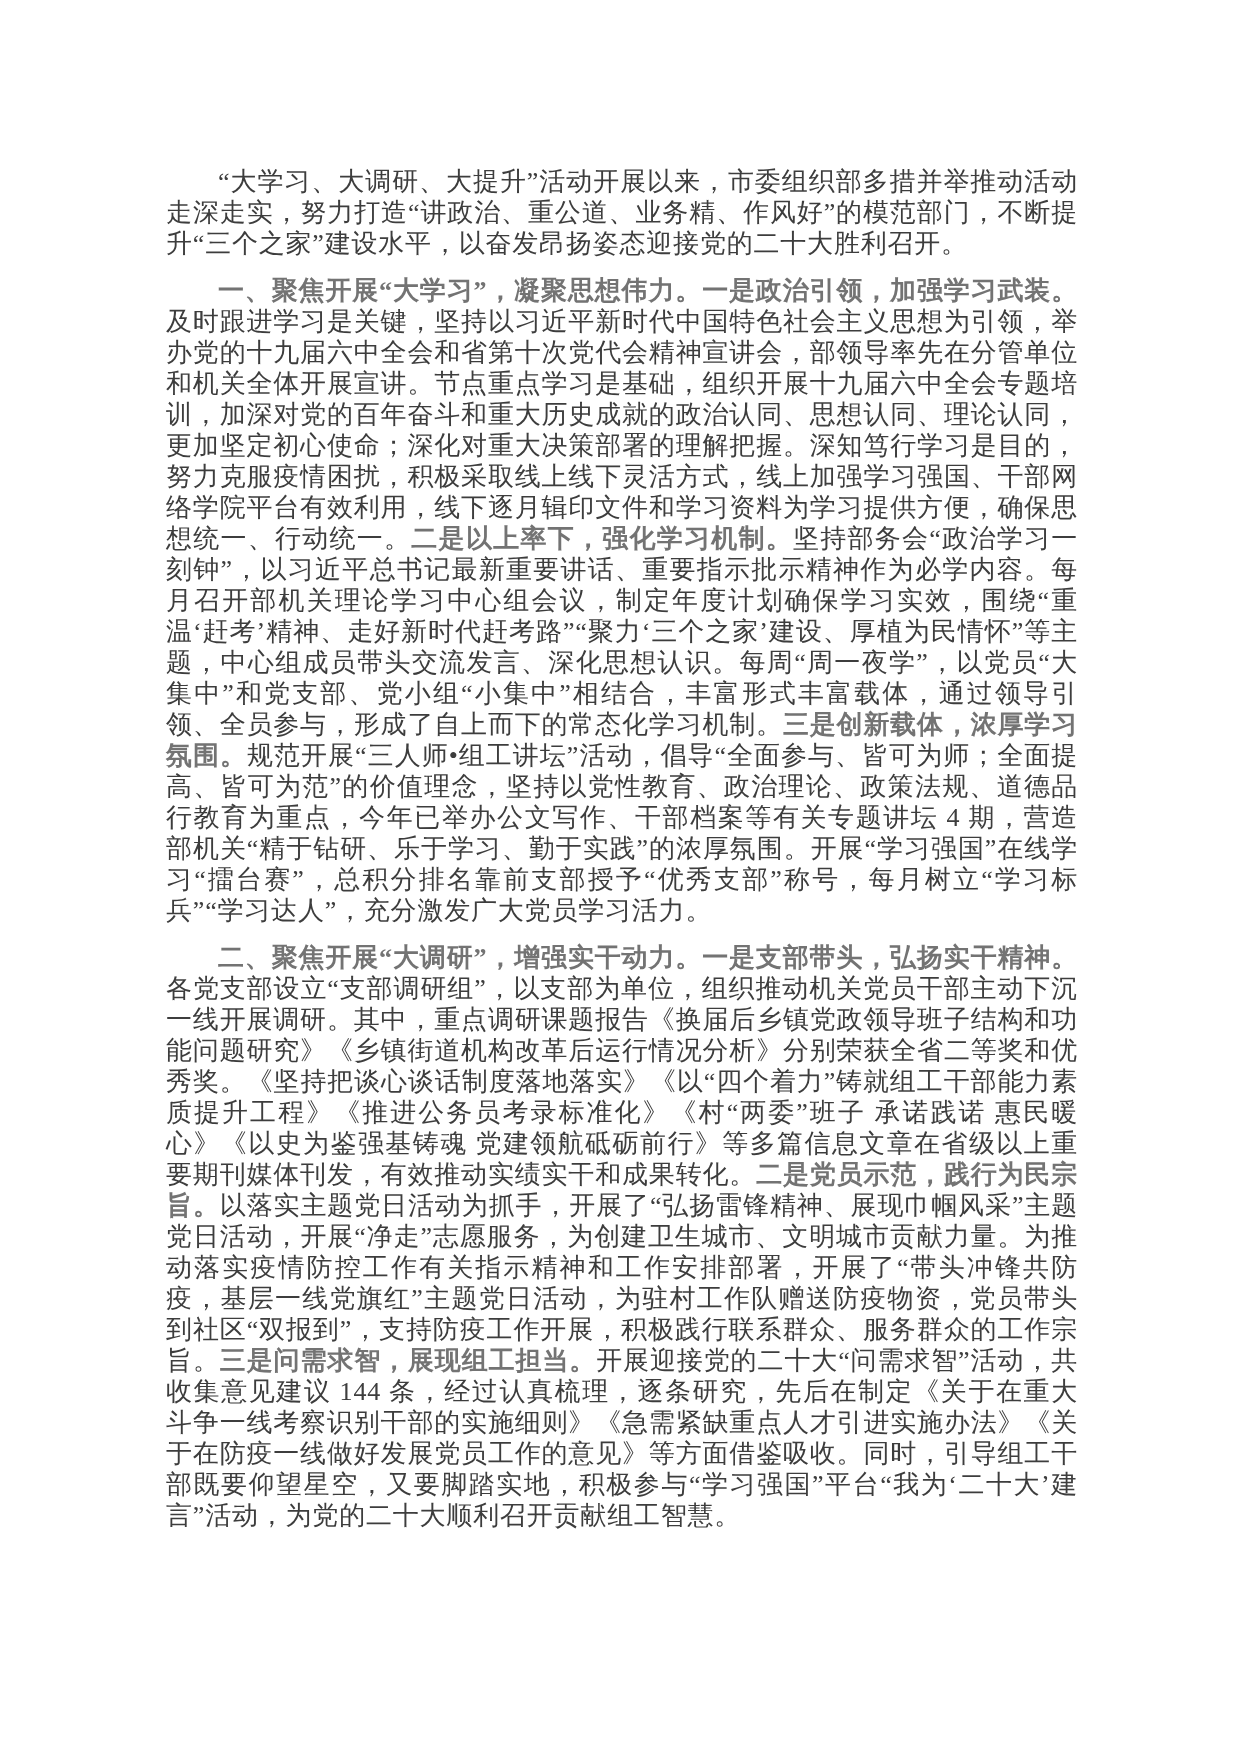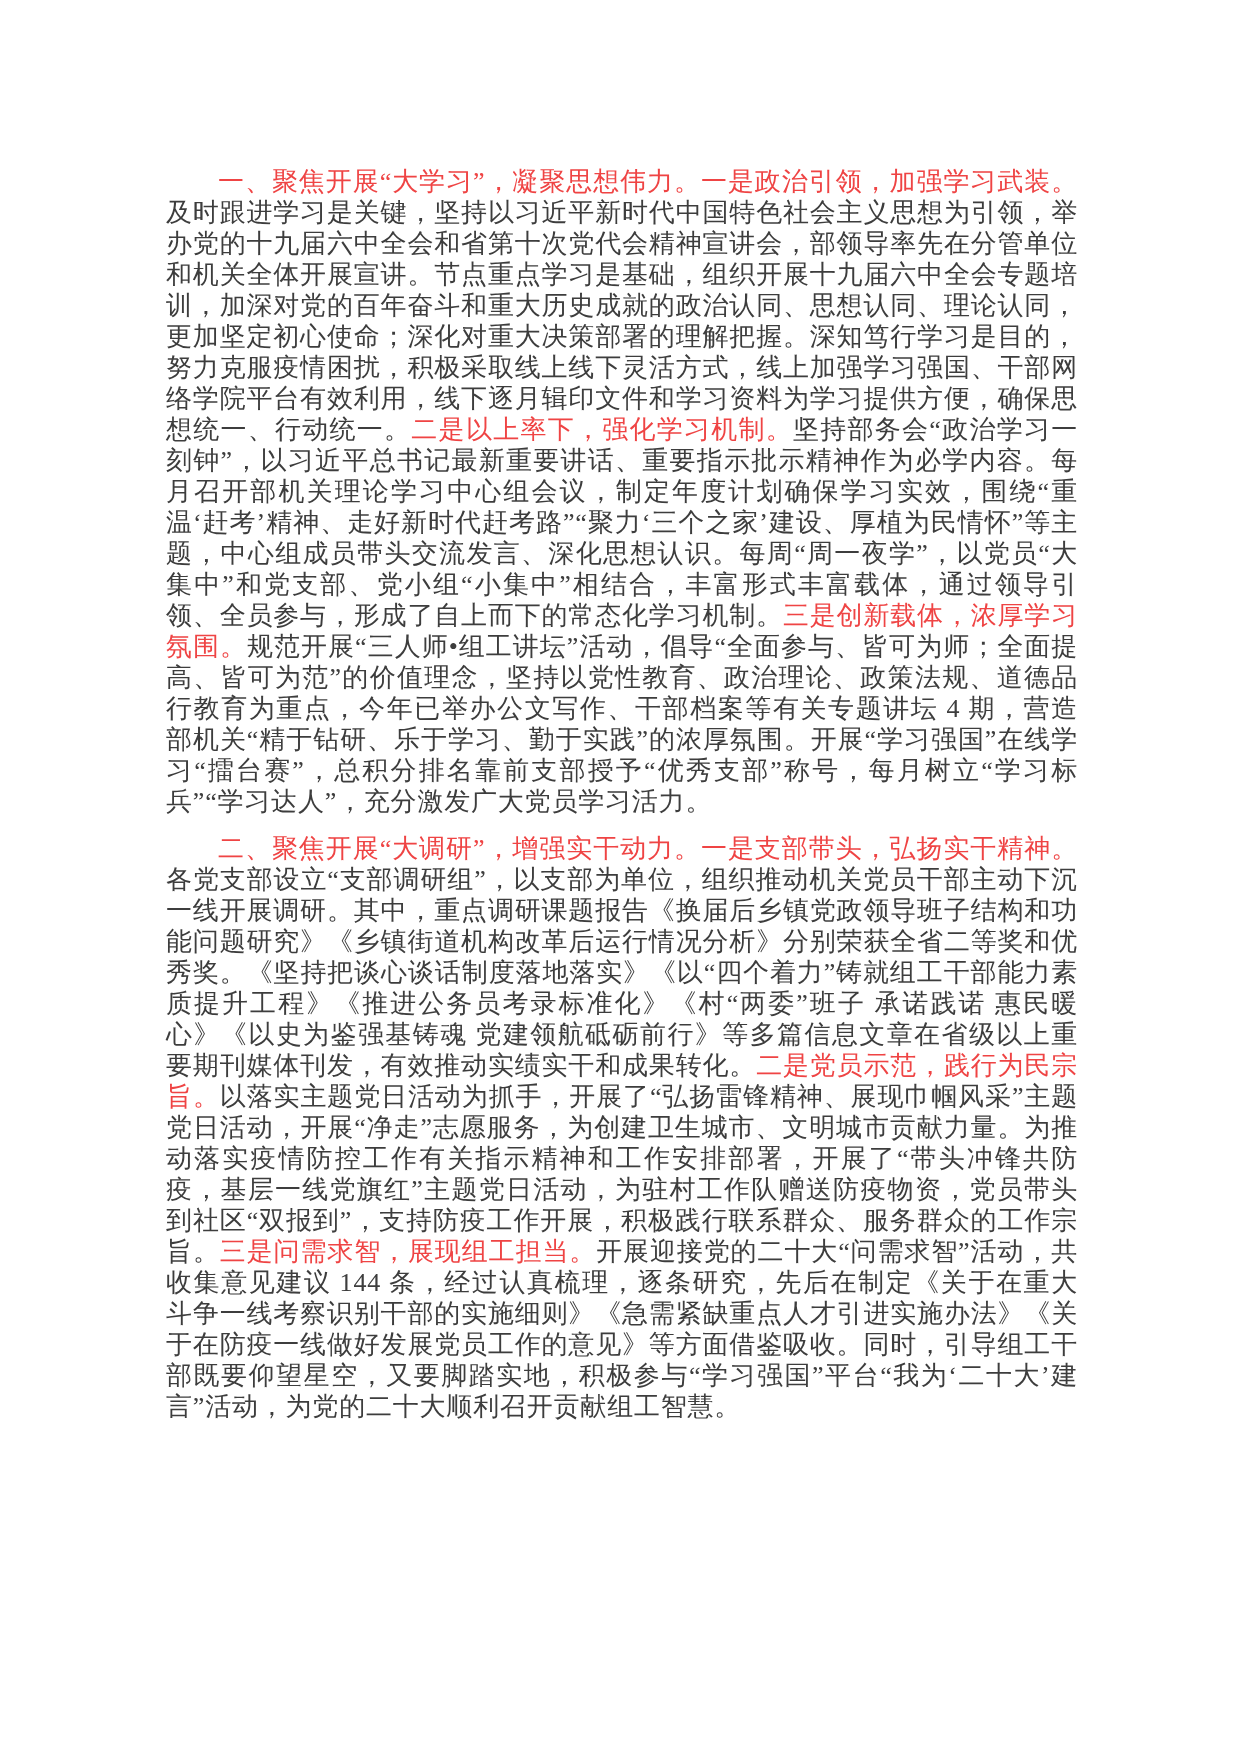--- a/index.html
+++ b/index.html
@@ -30,25 +30,26 @@
     text-indent: 2em;
     word-break: break-all;
   }
   p.para:last-child {
     margin-bottom: 0;
   }
   span.run {
     font-weight: normal;
   }
   span.run.bold {
-    font-weight: normal;
-    color: #ef4444;
+    font-weight: bold;
+    color: #737373;
   }
 </style>
 </head>
 <body>
 
 <div class="page" style="background: rgb(255, 255, 255);">
   <div class="doc-body" id="doc-body">
+      <p class="para"><span class="run">“大学习、大调研、大提升”活动开展以来，市委组织部多措并举推动活动走深走实，努力打造“讲政治、重公道、业务精、作风好”的模范部门，不断提升“三个之家”建设水平，以奋发昂扬姿态迎接党的二十大胜利召开。</span></p>
       <p class="para"><span class="run bold">一、聚焦开展“大学习”，凝聚思想伟力。一是政治引领，加强学习武装。</span><span class="run">及时跟进学习是关键，坚持以习近平新时代中国特色社会主义思想为引领，举办党的十九届六中全会和省第十次党代会精神宣讲会，部领导率先在分管单位和机关全体开展宣讲。节点重点学习是基础，组织开展十九届六中全会专题培训，加深对党的百年奋斗和重大历史成就的政治认同、思想认同、理论认同，更加坚定初心使命；深化对重大决策部署的理解把握。深知笃行学习是目的，努力克服疫情困扰，积极采取线上线下灵活方式，线上加强学习强国、干部网络学院平台有效利用，线下逐月辑印文件和学习资料为学习提供方便，确保思想统一、行动统一。</span><span class="run bold">二是以上率下，强化学习机制。</span><span class="run">坚持部务会“政治学习一刻钟”，以习近平总书记最新重要讲话、重要指示批示精神作为必学内容。每月召开部机关理论学习中心组会议，制定年度计划确保学习实效，围绕“重温‘赶考’精神、走好新时代赶考路”“聚力‘三个之家’建设、厚植为民情怀”等主题，中心组成员带头交流发言、深化思想认识。每周“周一夜学”，以党员“大集中”和党支部、党小组“小集中”相结合，丰富形式丰富载体，通过领导引领、全员参与，形成了自上而下的常态化学习机制。</span><span class="run bold">三是创新载体，浓厚学习氛围。</span><span class="run">规范开展“三人师•组工讲坛”活动，倡导“全面参与、皆可为师；全面提高、皆可为范”的价值理念，坚持以党性教育、政治理论、政策法规、道德品行教育为重点，今年已举办公文写作、干部档案等有关专题讲坛 4 期，营造部机关“精于钻研、乐于学习、勤于实践”的浓厚氛围。开展“学习强国”在线学习“擂台赛”，总积分排名靠前支部授予“优秀支部”称号，每月树立“学习标兵”“学习达人”，充分激发广大党员学习活力。</span></p>
       <p class="para"><span class="run bold">二、聚焦开展“大调研”，增强实干动力。一是支部带头，弘扬实干精神。</span><span class="run">各党支部设立“支部调研组”，以支部为单位，组织推动机关党员干部主动下沉一线开展调研。其中，重点调研课题报告《换届后乡镇党政领导班子结构和功能问题研究》《乡镇街道机构改革后运行情况分析》分别荣获全省二等奖和优秀奖。《坚持把谈心谈话制度落地落实》《以“四个着力”铸就组工干部能力素质提升工程》《推进公务员考录标准化》《村“两委”班子 承诺践诺 惠民暖心》《以史为鉴强基铸魂 党建领航砥砺前行》等多篇信息文章在省级以上重要期刊媒体刊发，有效推动实绩实干和成果转化。</span><span class="run bold">二是党员示范，践行为民宗旨。</span><span class="run">以落实主题党日活动为抓手，开展了“弘扬雷锋精神、展现巾帼风采”主题党日活动，开展“净走”志愿服务，为创建卫生城市、文明城市贡献力量。为推动落实疫情防控工作有关指示精神和工作安排部署，开展了“带头冲锋共防疫，基层一线党旗红”主题党日活动，为驻村工作队赠送防疫物资，党员带头到社区“双报到”，支持防疫工作开展，积极践行联系群众、服务群众的工作宗旨。</span><span class="run bold">三是问需求智，展现组工担当。</span><span class="run">开展迎接党的二十大“问需求智”活动，共收集意见建议 144 条，经过认真梳理，逐条研究，先后在制定《关于在重大斗争一线考察识别干部的实施细则》《急需紧缺重点人才引进实施办法》《关于在防疫一线做好发展党员工作的意见》等方面借鉴吸收。同时，引导组工干部既要仰望星空，又要脚踏实地，积极参与“学习强国”平台“我为‘二十大’建言”活动，为党的二十大顺利召开贡献组工智慧。</span></p>
     </div>
 </div>
 
 </body></html>

